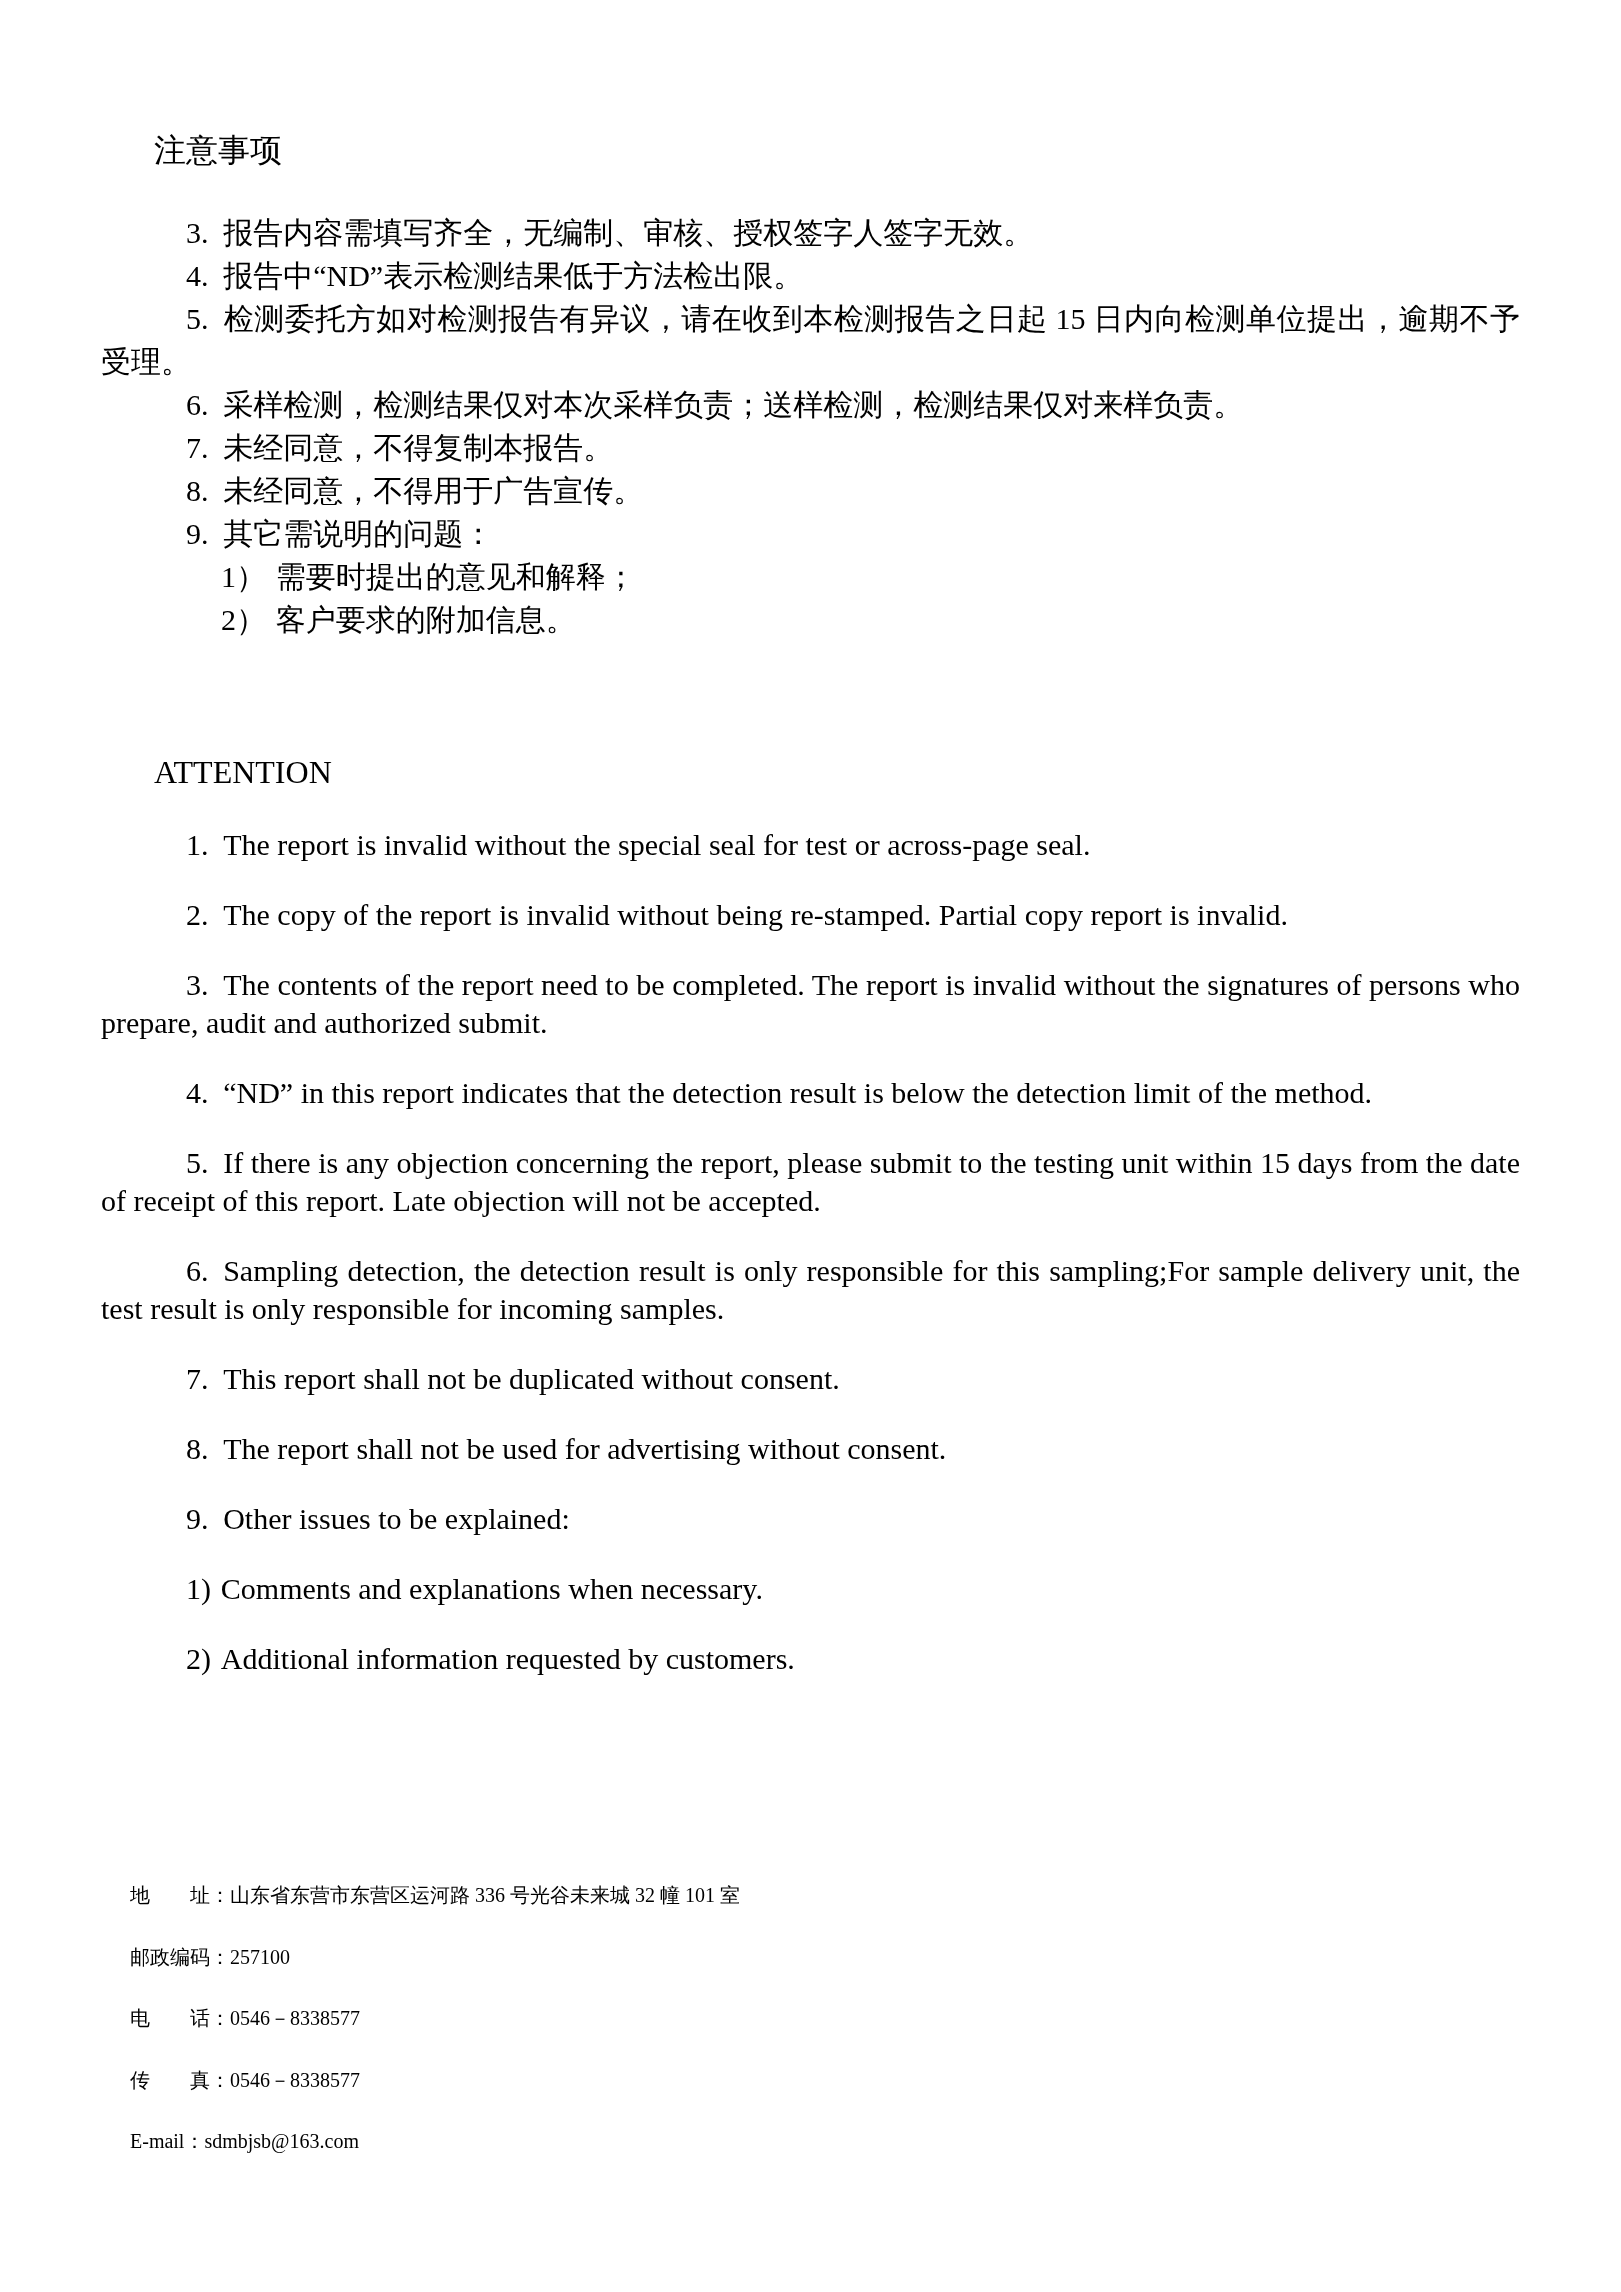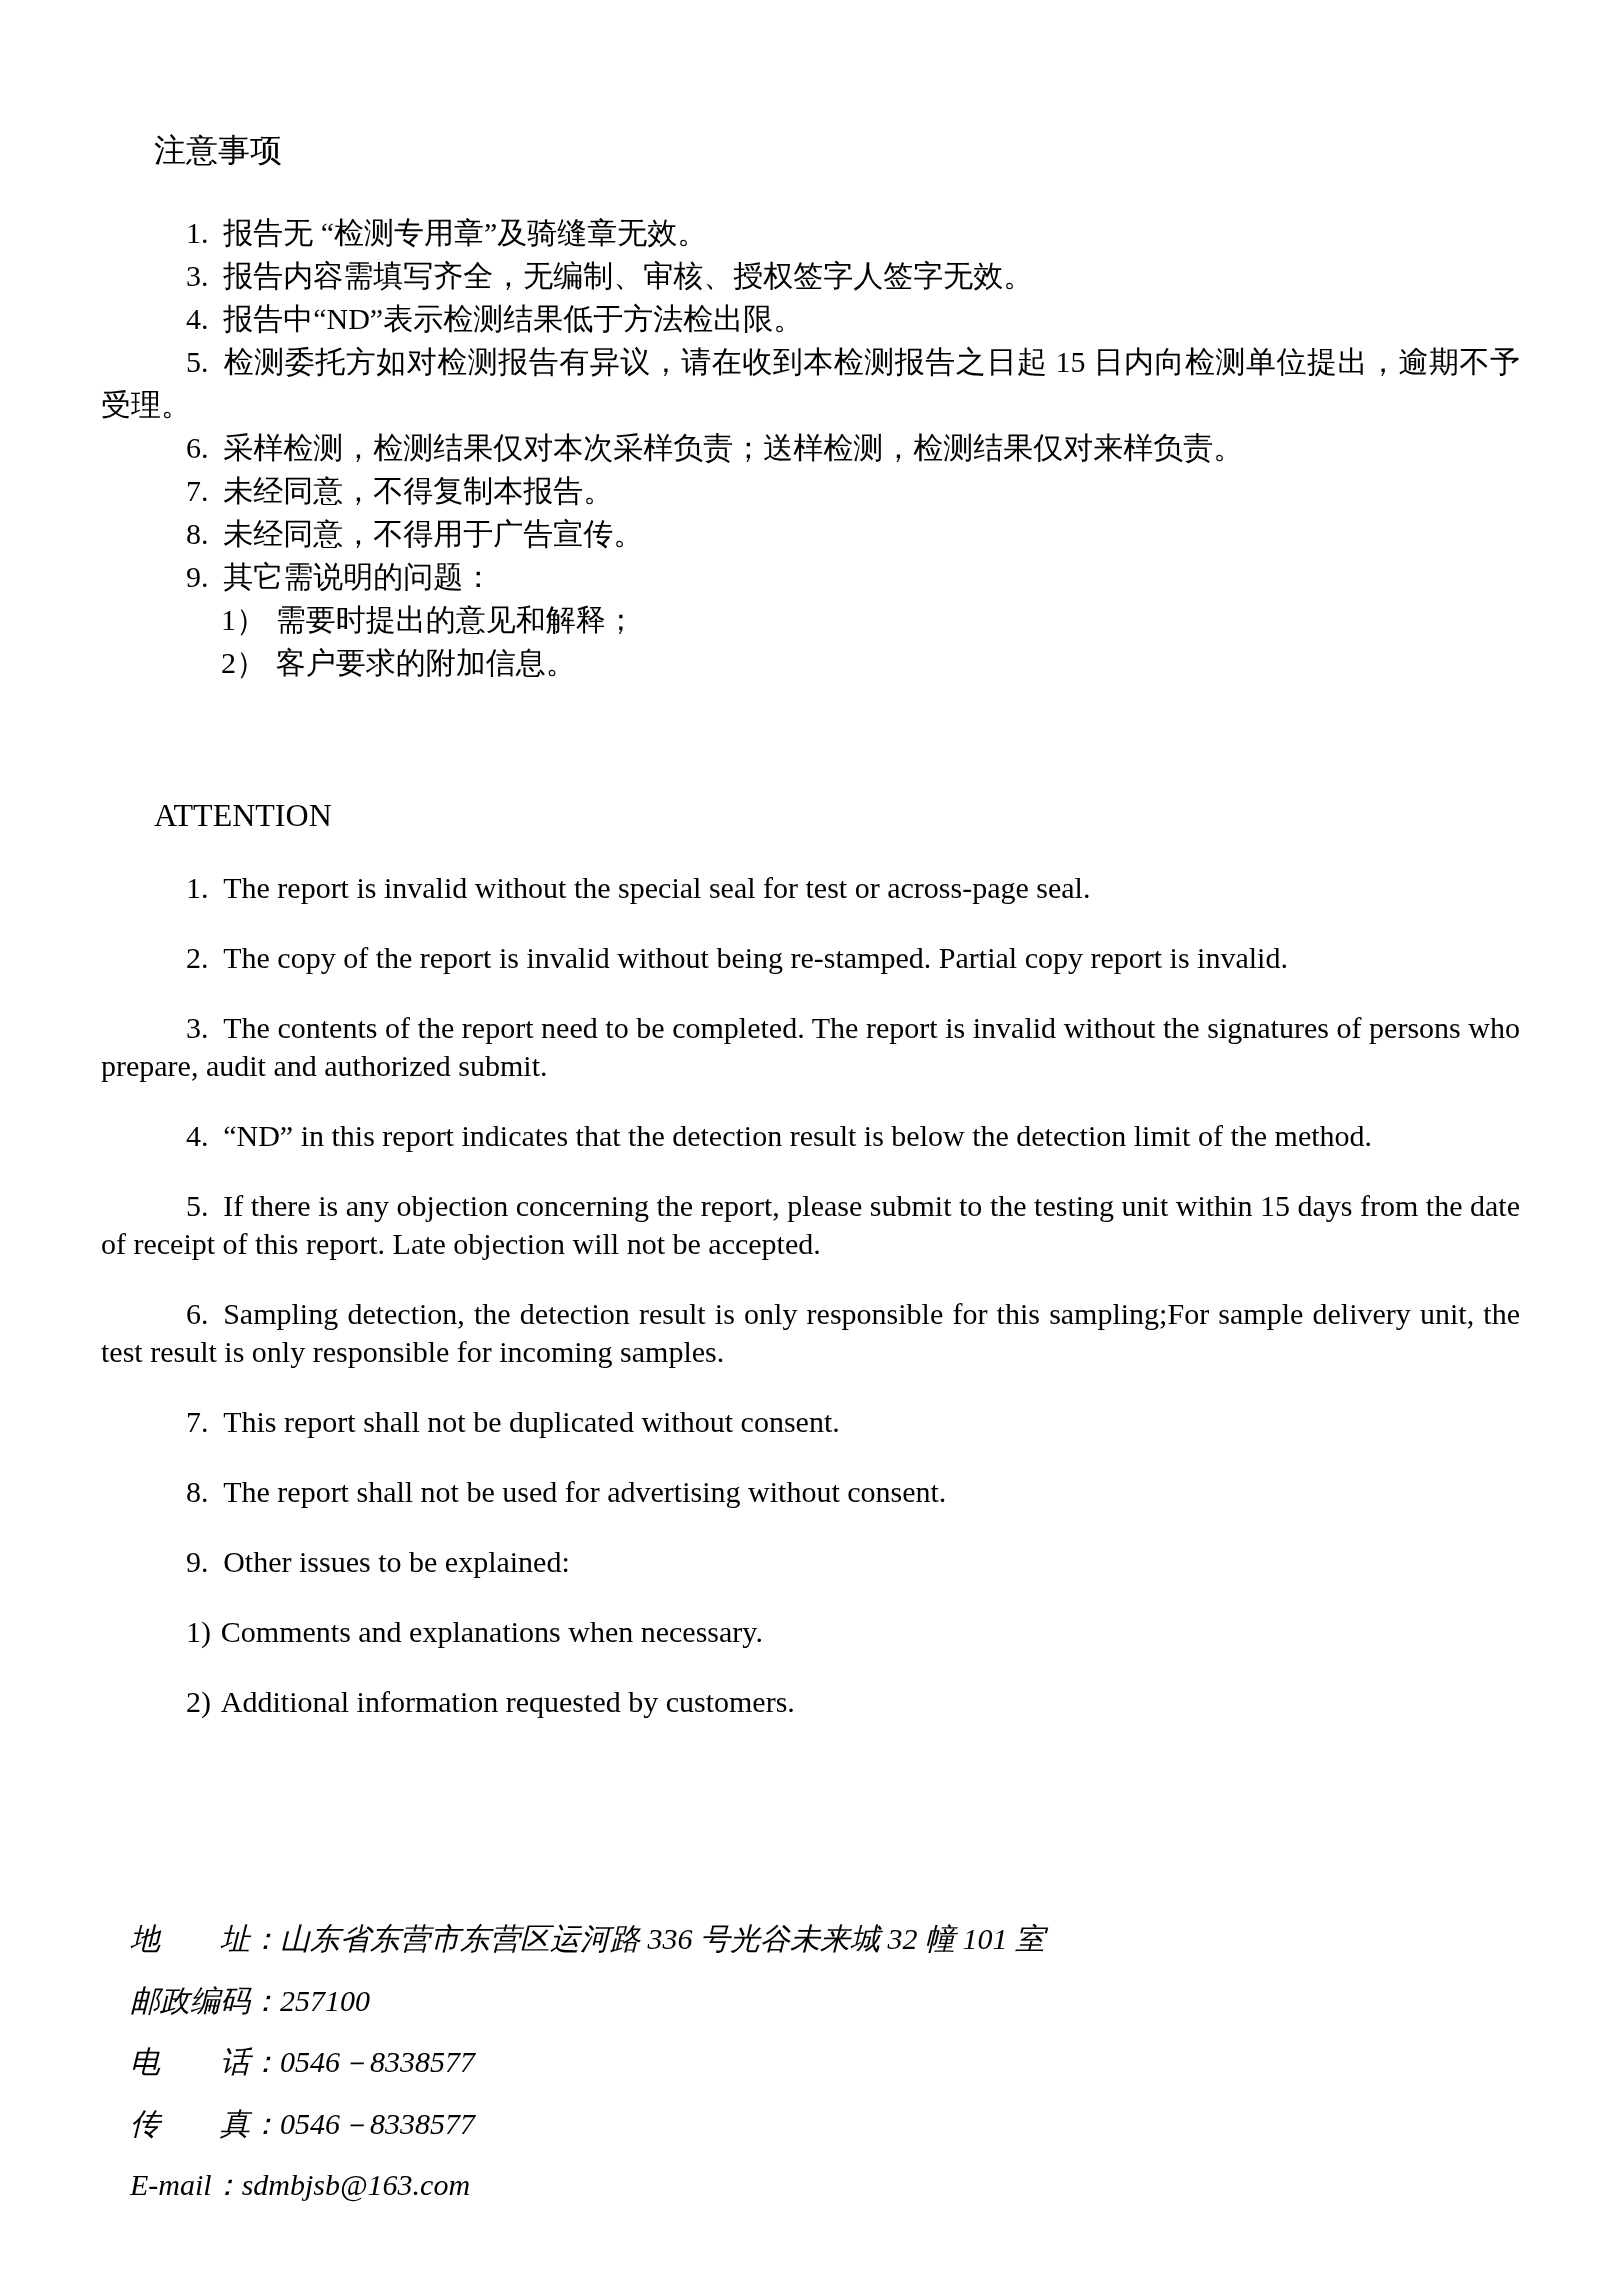--- a/index.html
+++ b/index.html
@@ -19,32 +19,31 @@
     margin: 0 0 39px 53px;
   }
   .heading-en { margin-top: 110px; margin-bottom: 10.8px; }
   .list p { margin: 0; text-align: justify; }
   .zh-list p { font-size: 30px; line-height: 43px; text-indent: 85px; }
   .zh-list p.sub { text-indent: 120px; }
   .en-list p { font-size: 30px; line-height: 38px; text-indent: 85px; margin-top: 32px; }
   .num { margin-right: 14.7px; }
   .sub .num { margin-right: 9.8px; }
   .contact { margin-top: 196px; margin-left: 29px; }
-  .contact p { margin: 0 0 18.6px 0; font-size: 30px; line-height: 43px; font-style: italic; }
+  .contact p { margin: 0 0 18.6px 0; font-size: 20px; line-height: 43px; }
   .c-label { white-space: pre-wrap; }
 </style>
 </head>
 <body>
 
 <div class="page">
 
   <div class="heading">注意事项</div>
 
   <div class="list zh-list">
-    <p><span class="num">1.</span><span>报告无 “检测专用章”及骑缝章无效。</span></p>
     <p><span class="num">3.</span><span>报告内容需填写齐全，无编制、审核、授权签字人签字无效。</span></p>
     <p><span class="num">4.</span><span>报告中“ND”表示检测结果低于方法检出限。</span></p>
     <p><span class="num">5.</span><span>检测委托方如对检测报告有异议，请在收到本检测报告之日起 15 日内向检测单位提出，逾期不予受理。</span></p>
     <p><span class="num">6.</span><span>采样检测，检测结果仅对本次采样负责；送样检测，检测结果仅对来样负责。</span></p>
     <p><span class="num">7.</span><span>未经同意，不得复制本报告。</span></p>
     <p><span class="num">8.</span><span>未经同意，不得用于广告宣传。</span></p>
     <p><span class="num">9.</span><span>其它需说明的问题：</span></p>
     <p class="sub"><span class="num">1）</span><span>需要时提出的意见和解释；</span></p>
     <p class="sub"><span class="num">2）</span><span>客户要求的附加信息。</span></p>
   </div>

